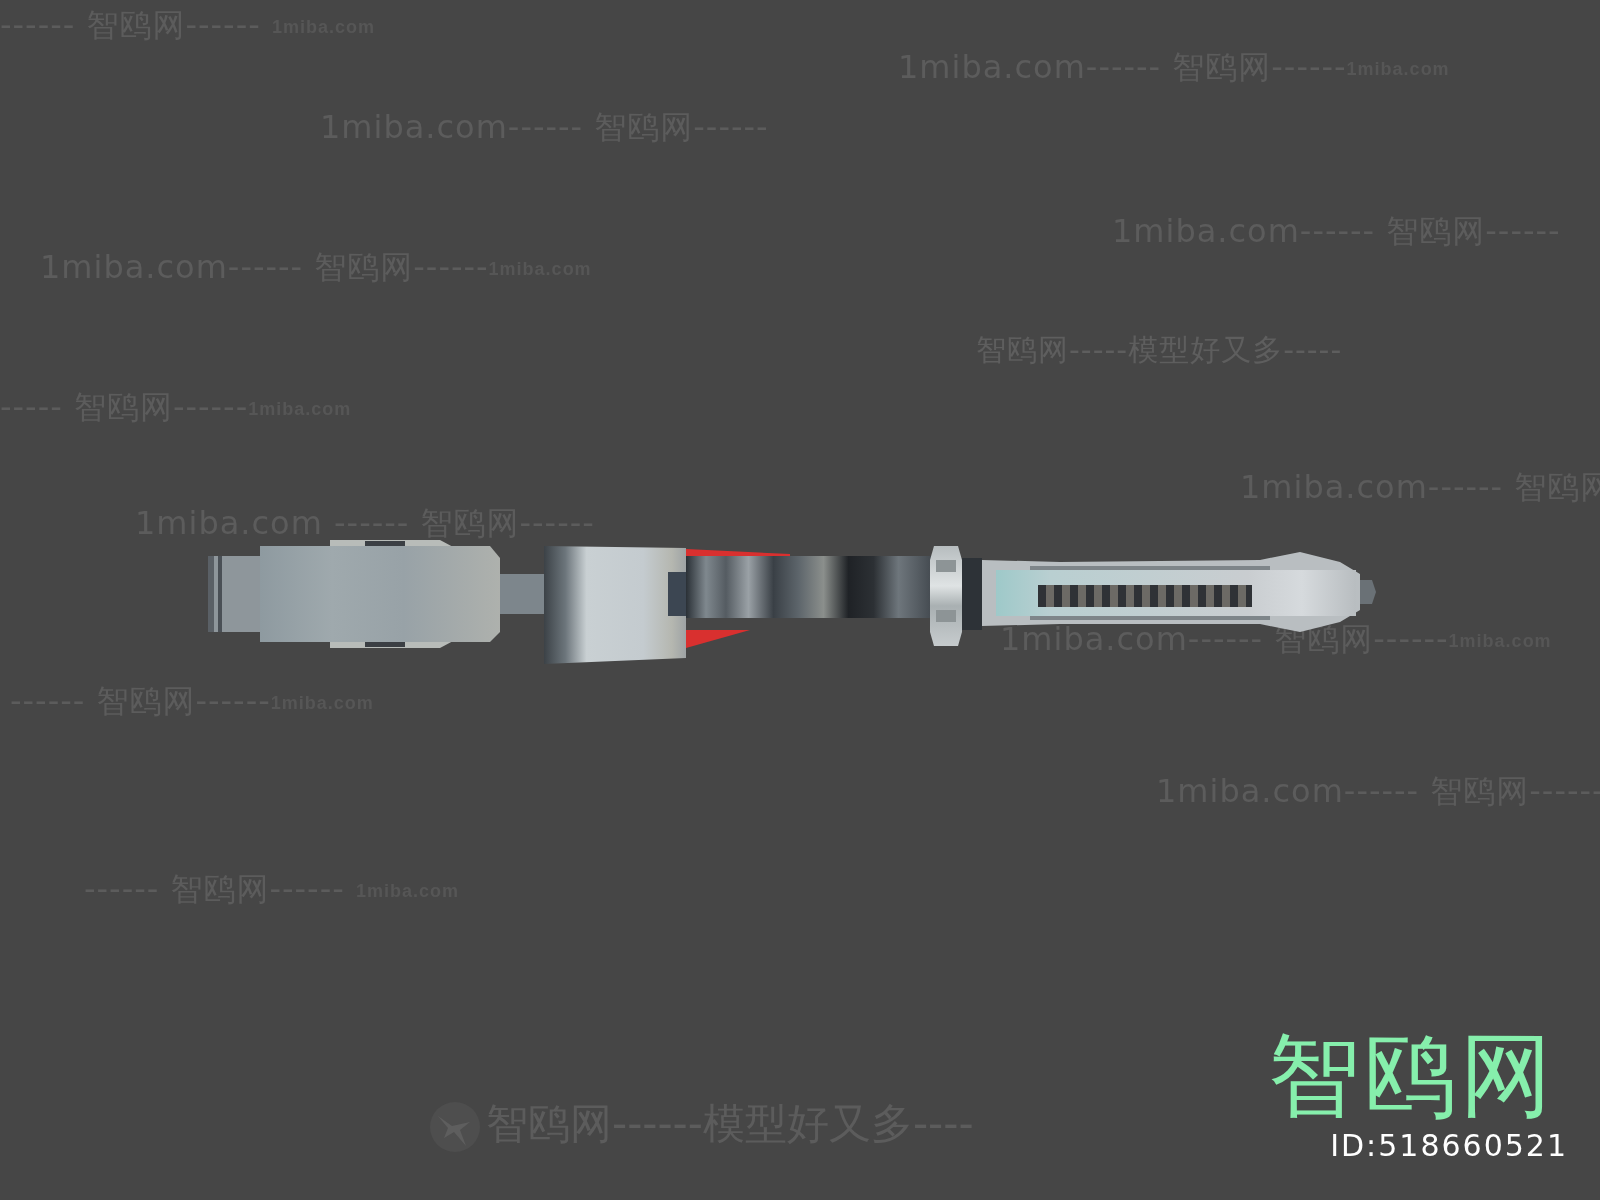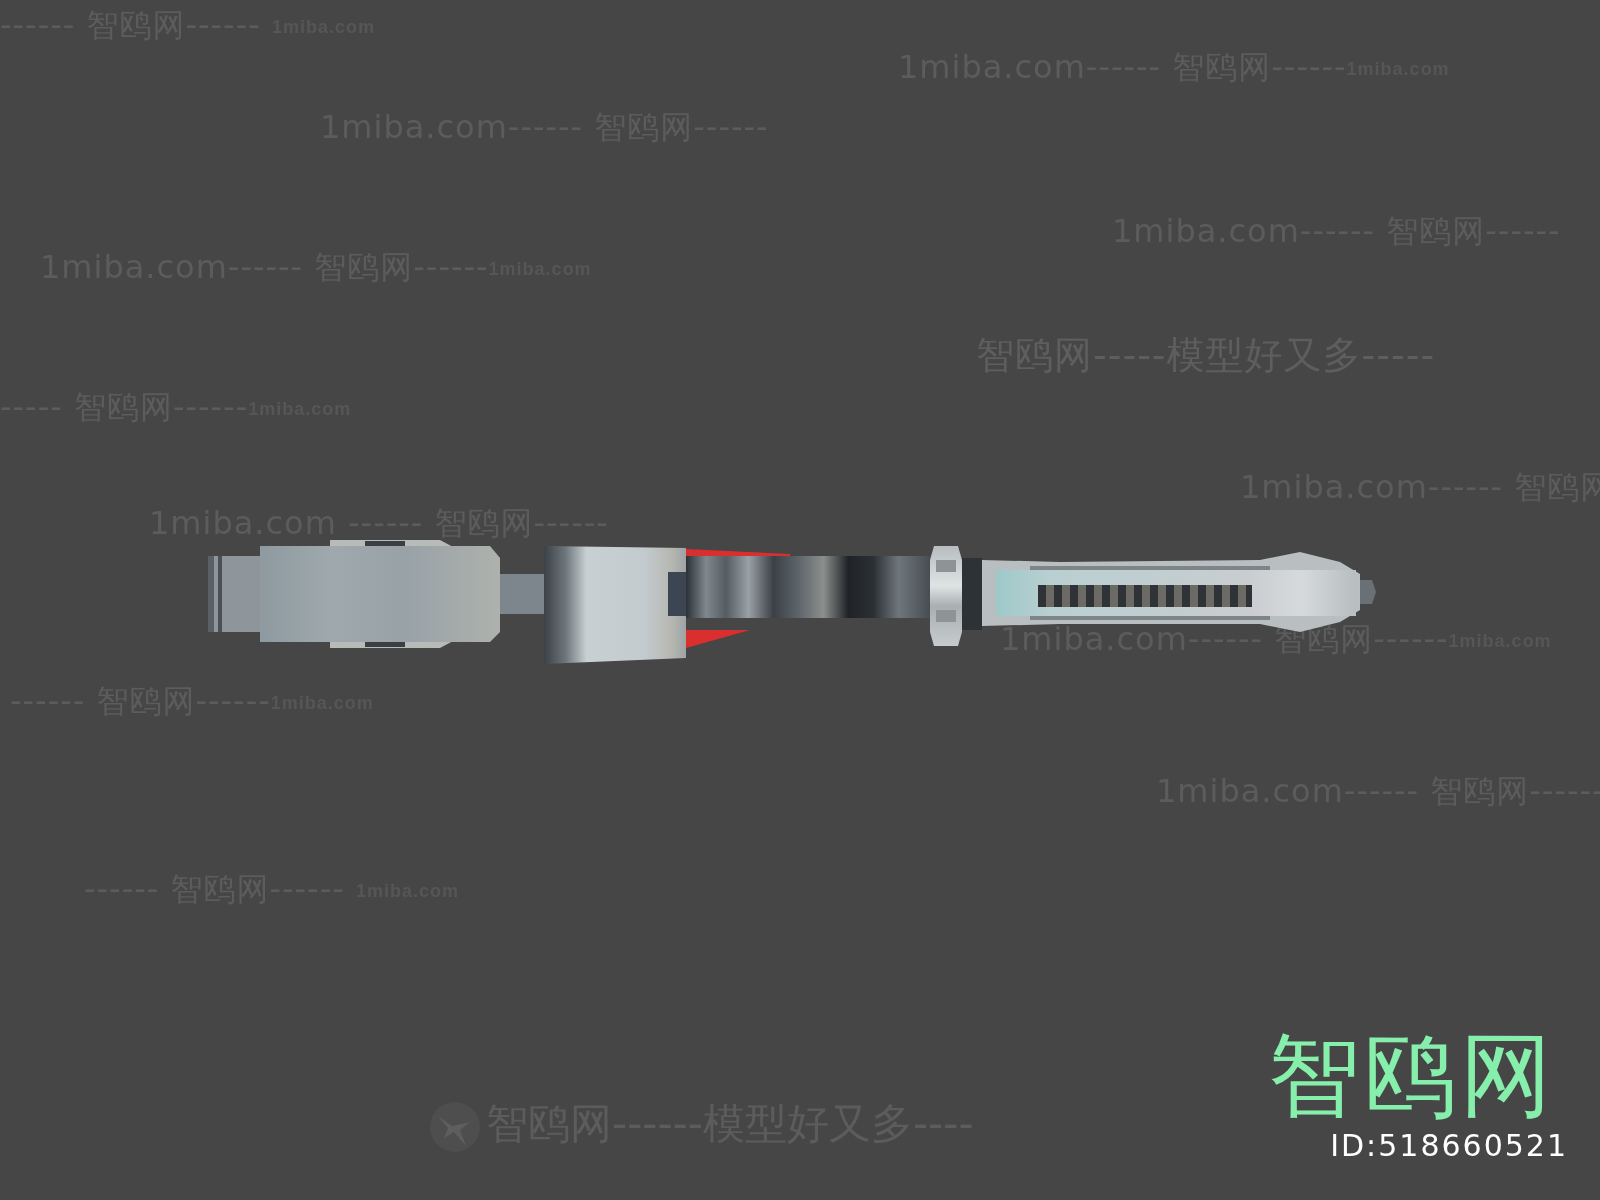--- a/index.html
+++ b/index.html
@@ -1,20 +1,20 @@
 <!DOCTYPE html>
 <html><head>
 <meta charset="utf-8">
 <style>
   html, body { margin:0; padding:0; }
   body { width:1600px; height:1200px; background:#464646; position:relative; overflow:hidden;
          font-family:"DejaVu Sans", sans-serif; }
   .wm { position:absolute; white-space:nowrap; color:#5c5c5c; font-size:32px; letter-spacing:1px; }
   .wm .dom { font-family:"Liberation Sans", sans-serif; font-size:18px; font-weight:bold; color:#565656; vertical-align:middle; }
-  .wm.big { font-size:38px; color:#5e5e5e; }
+  .wm.big { font-size:30px; color:#5e5e5e; }
   .model { position:absolute; left:0; top:0; width:1600px; height:1200px; }
   .brand { position:absolute; right:44px; top:1030px; font-size:92px; color:#86efac; letter-spacing:4px; line-height:1; }
   .brand-id { position:absolute; right:32px; top:1128px; font-family:"DejaVu Sans", sans-serif;
               font-size:30px; color:#ffffff; letter-spacing:2px; }
   .footer { position:absolute; left:430px; top:1096px; font-size:42px; color:#5c5c5c; white-space:nowrap; }
   .footer .bird { display:inline-block; width:50px; height:50px; border-radius:50%; background:#4e4e4e; vertical-align:middle; margin-right:6px; position:relative; }
 </style>
 </head>
 <body>
 
@@ -36,21 +36,21 @@
   </div>
   <div class="wm big" style="left:976px;top:330px;">
     <span>智鸥网-----模型好又多-----</span>
   </div>
   <div class="wm" style="left:0;top:386px;">
     <span>----- 智鸥网------</span><span class="dom">1miba.com</span>
   </div>
   <div class="wm" style="left:1240px;top:466px;">
     <span>1miba.com------ 智鸥网-</span>
   </div>
-  <div class="wm" style="left:149px;top:502px;">
+  <div class="wm" style="left:135px;top:502px;">
     <span>1miba.com ------ 智鸥网------</span>
   </div>
   <div class="wm" style="left:1000px;top:618px;">
     <span>1miba.com------ 智鸥网------</span><span class="dom">1miba.com</span>
   </div>
   <div class="wm" style="left:10px;top:680px;">
     <span>------ 智鸥网------</span><span class="dom">1miba.com</span>
   </div>
   <div class="wm" style="left:1156px;top:770px;">
     <span>1miba.com------ 智鸥网------</span>

